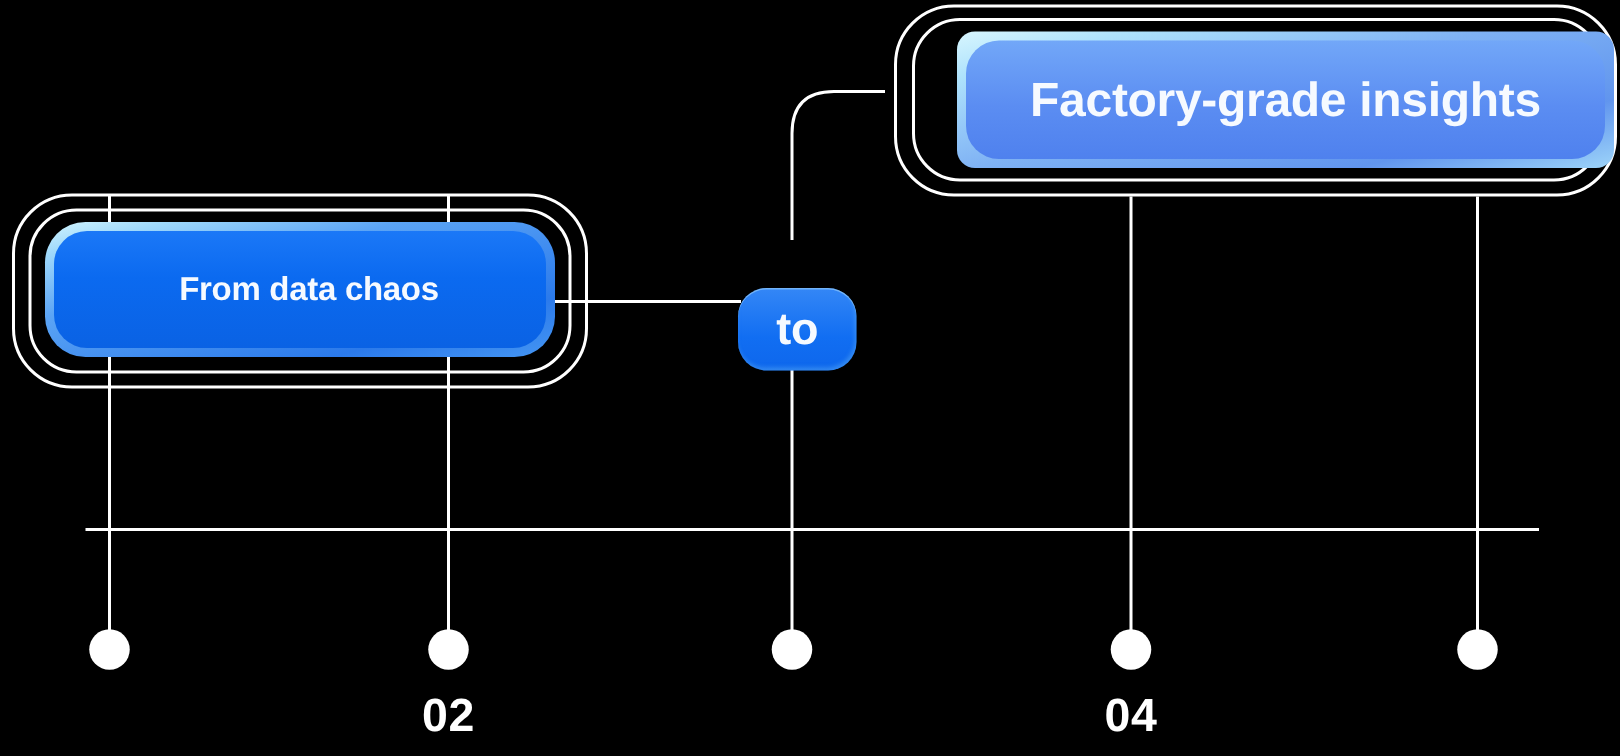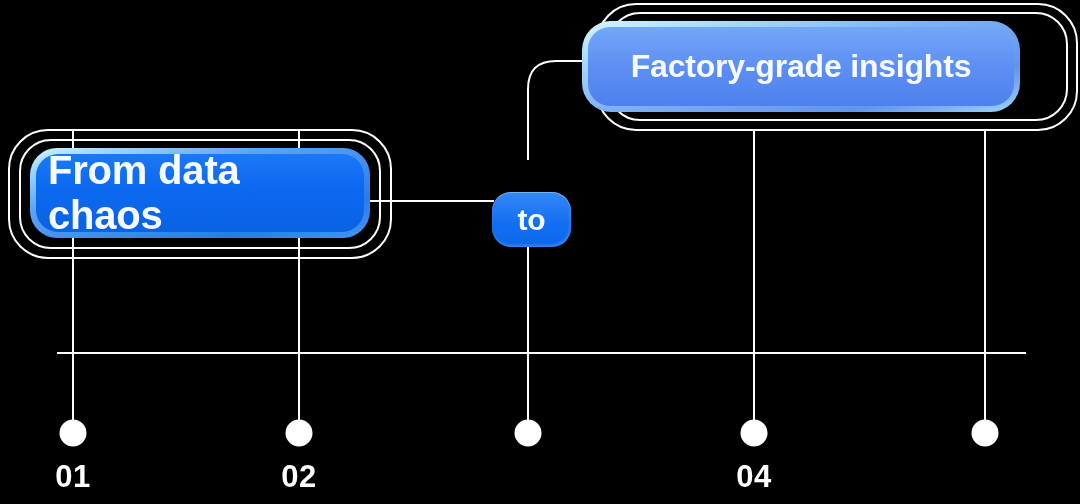--- a/index.html
+++ b/index.html
@@ -20,23 +20,23 @@
 
   
   .badge{position:absolute;z-index:3;box-sizing:border-box;padding:6px;display:block;}
   .badge .fill{
     width:100%;height:100%;display:flex;align-items:center;justify-content:center;
     box-sizing:border-box;color:var(--text,#f6faff);
     font-weight:600;letter-spacing:-0.2px;
   }
   .badge-from{left:30px;top:148px;width:340px;height:90px;border-radius:27px;
     background:linear-gradient(165deg,#d2f5fe 0%,#9fd9fb 12%,#5ba4f5 35%,#2b7aeb 78%,#4596f3 100%);}
-  .badge-from .fill{border-radius:22px;font-size:40px;
+  .badge-from .fill{border-radius:22px;font-size:22px;
     background:linear-gradient(180deg,#1b78f7 0%,#0b6af0 40%,#0a62e4 100%);padding-left:12px;}
-  .badge-factory{left:582px;top:21px;width:438px;height:91px;border-radius:29px;
+  .badge-factory{left:638px;top:21px;width:438px;height:91px;border-radius:12px;
     background:linear-gradient(165deg,#d8f6fe 0%,#aee2fc 15%,#7fb2f4 45%,#6195ee 78%,#9dd4f9 100%);}
   .badge-factory .fill{border-radius:22px;font-size:32px;
     background:linear-gradient(180deg,#72a7f8 0%,#5b8df2 55%,#4f81ee 100%);}
   .badge-to{left:492px;top:163px;width:79px;height:55px;border-radius:19px;padding:16px;
     background:linear-gradient(180deg,#3487f6 0%,#116ef2 60%,#0e67ec 100%);
     box-shadow:inset 0 1px 0 rgba(190,235,255,.45), inset -1px -2px 3px rgba(120,200,250,.35);margin-top:29px;}
   .badge-to .fill{border-radius:19px;background:transparent;font-size:30px;}
 
   
   .ms-label{
@@ -80,17 +80,16 @@
   </div>
 
   <div class="badge badge-factory">
     <div class="fill">Factory-grade insights</div>
   </div>
 
   <div class="badge badge-to">
     <div class="fill">to</div>
   </div>
 
-  <div class="ms-label" style="left:33px">01</div>
   <div class="ms-label" style="left:259px">02</div>
   <div class="ms-label" style="left:714px">04</div>
 
 </div>
 
 </body></html>

